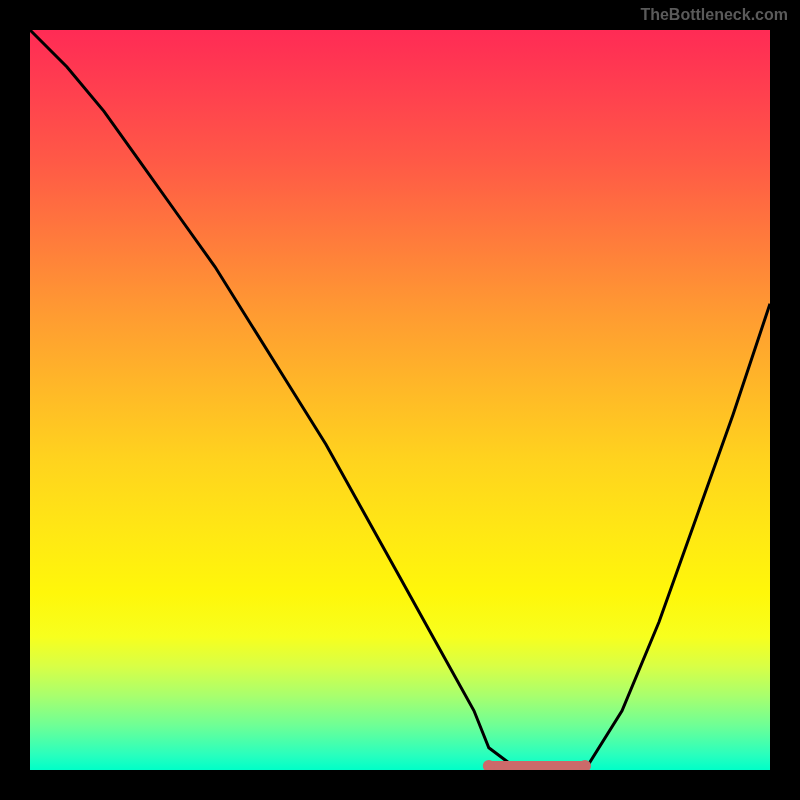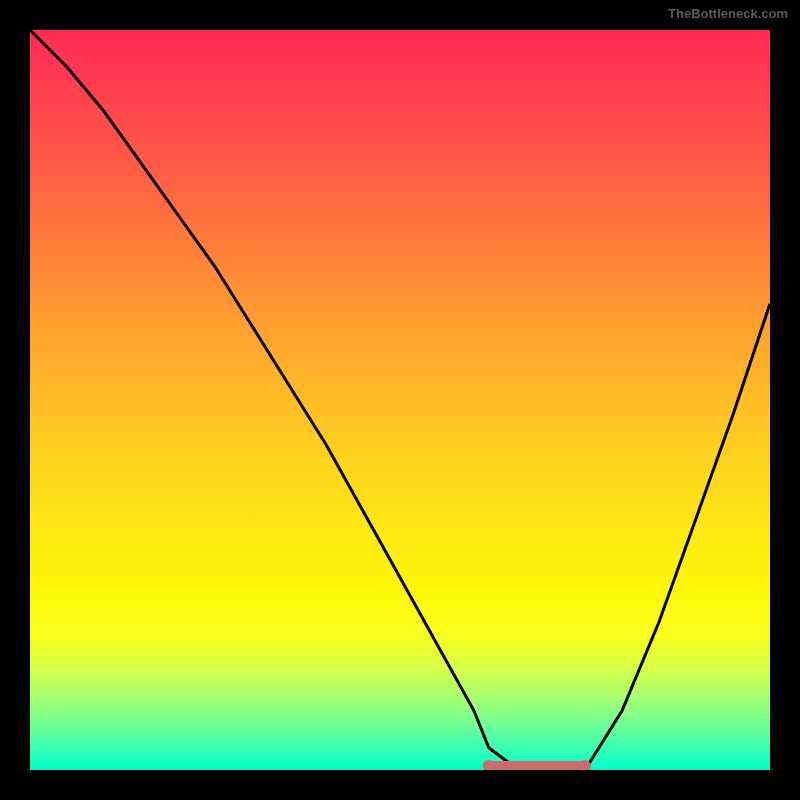--- a/index.html
+++ b/index.html
@@ -10,21 +10,21 @@
     background: #000;
     overflow: hidden;
     position: relative;
     font-family: Arial, sans-serif;
   }
   .watermark {
     position: absolute;
     top: 6px;
     right: 12px;
     color: #5a5a5a;
-    font-size: 13px;
+    font-size: 16px;
     font-weight: bold;
     z-index: 10;
   }
   .plot-area {
     position: absolute;
     left: 30px;
     top: 30px;
     width: 740px;
     height: 740px;
   }

